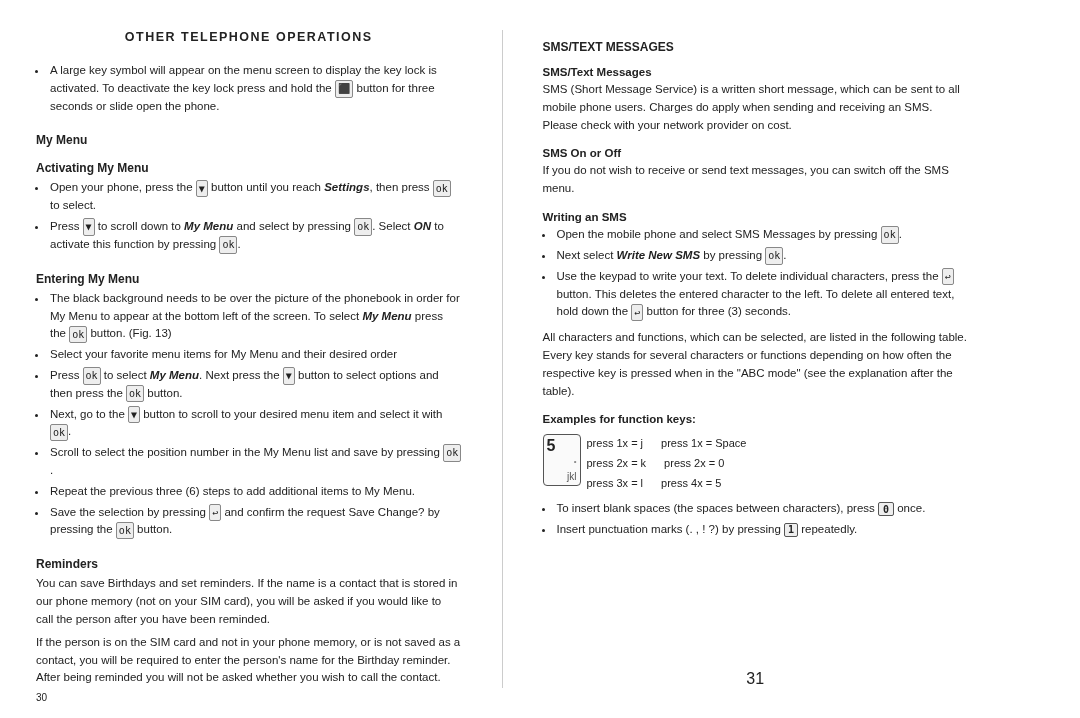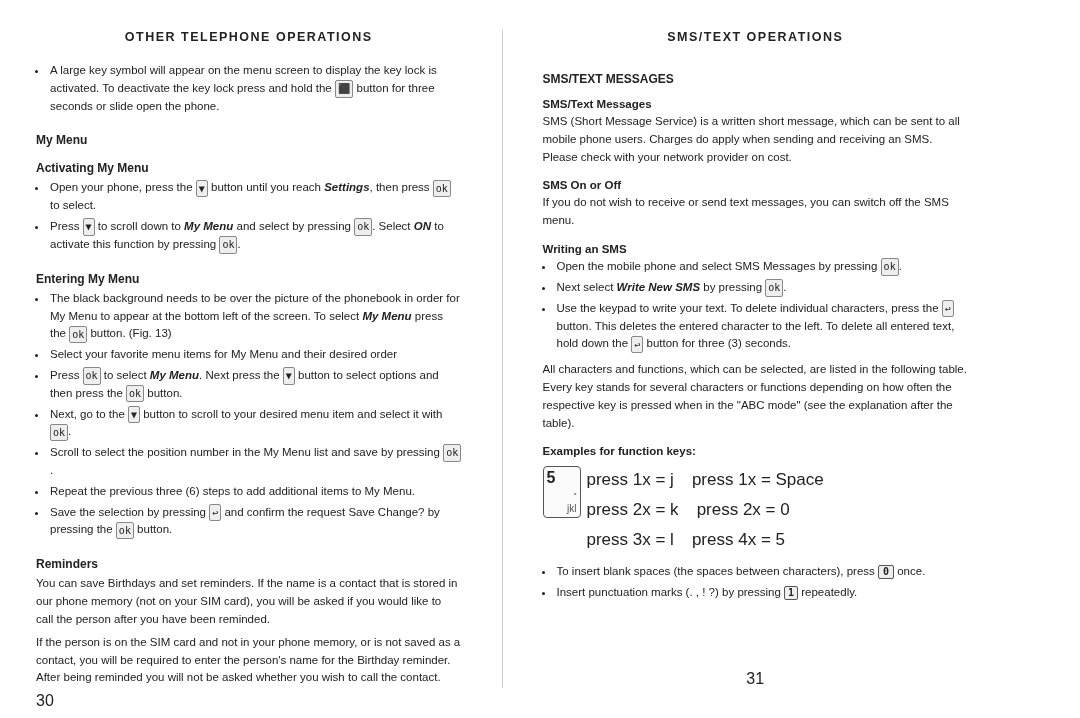--- a/index.html
+++ b/index.html
@@ -63,21 +63,21 @@
     }
     ul li {
       font-size: 11.5px;
       line-height: 1.55;
       margin-bottom: 3px;
       list-style: disc;
       padding-left: 2px;
     }
     .page-num-left {
       margin-top: auto;
-      font-size: 16px;
+      font-size: 10px;
     }
     .page-num-right {
       margin-top: auto;
       font-size: 16px;
       text-align: center;
     }
     .key-box {
       display: inline-block;
       border: 1px solid #888;
       padding: 0 2px;
@@ -117,21 +117,21 @@
     }
     .key-icon .key-alpha {
       font-size: 10px;
       color: #555;
       align-self: flex-end;
     }
     .examples-rows {
       display: flex;
       flex-direction: column;
       gap: 1px;
-      font-size: 17px;
+      font-size: 11px;
       line-height: 1.7;
     }
     .examples-row {
       display: flex;
       gap: 18px;
     }
     .zero-key {
       display: inline-flex;
       align-items: center;
       justify-content: center;
@@ -216,21 +216,20 @@
     <div class="section-title">Reminders</div>
     <p>You can save Birthdays and set reminders. If the name is a contact that is stored in our phone memory (not on your SIM card), you will be asked if you would like to call the person after you have been reminded.</p>
     <p>If the person is on the SIM card and not in your phone memory, or is not saved as a contact, you will be required to enter the person's name for the Birthday reminder. After being reminded you will not be asked whether you wish to call the contact.</p>
 
     <div class="page-num-left">30</div>
   </div>
 
   <div class="col-divider"></div>
 
   <div class="column">
-    <div class="col-title">SMS/TEXT OPERATIONS</div>
 
     <div class="section-title">SMS/TEXT MESSAGES</div>
     <div class="sub-section-title">SMS/Text Messages</div>
     <p>SMS (Short Message Service) is a written short message, which can be sent to all mobile phone users. Charges do apply when sending and receiving an SMS. Please check with your network provider on cost.</p>
 
     <div class="sub-section-title">SMS On or Off</div>
     <p>If you do not wish to receive or send text messages, you can switch off the SMS menu.</p>
 
     <div class="sub-section-title">Writing an SMS</div>
     <ul>

